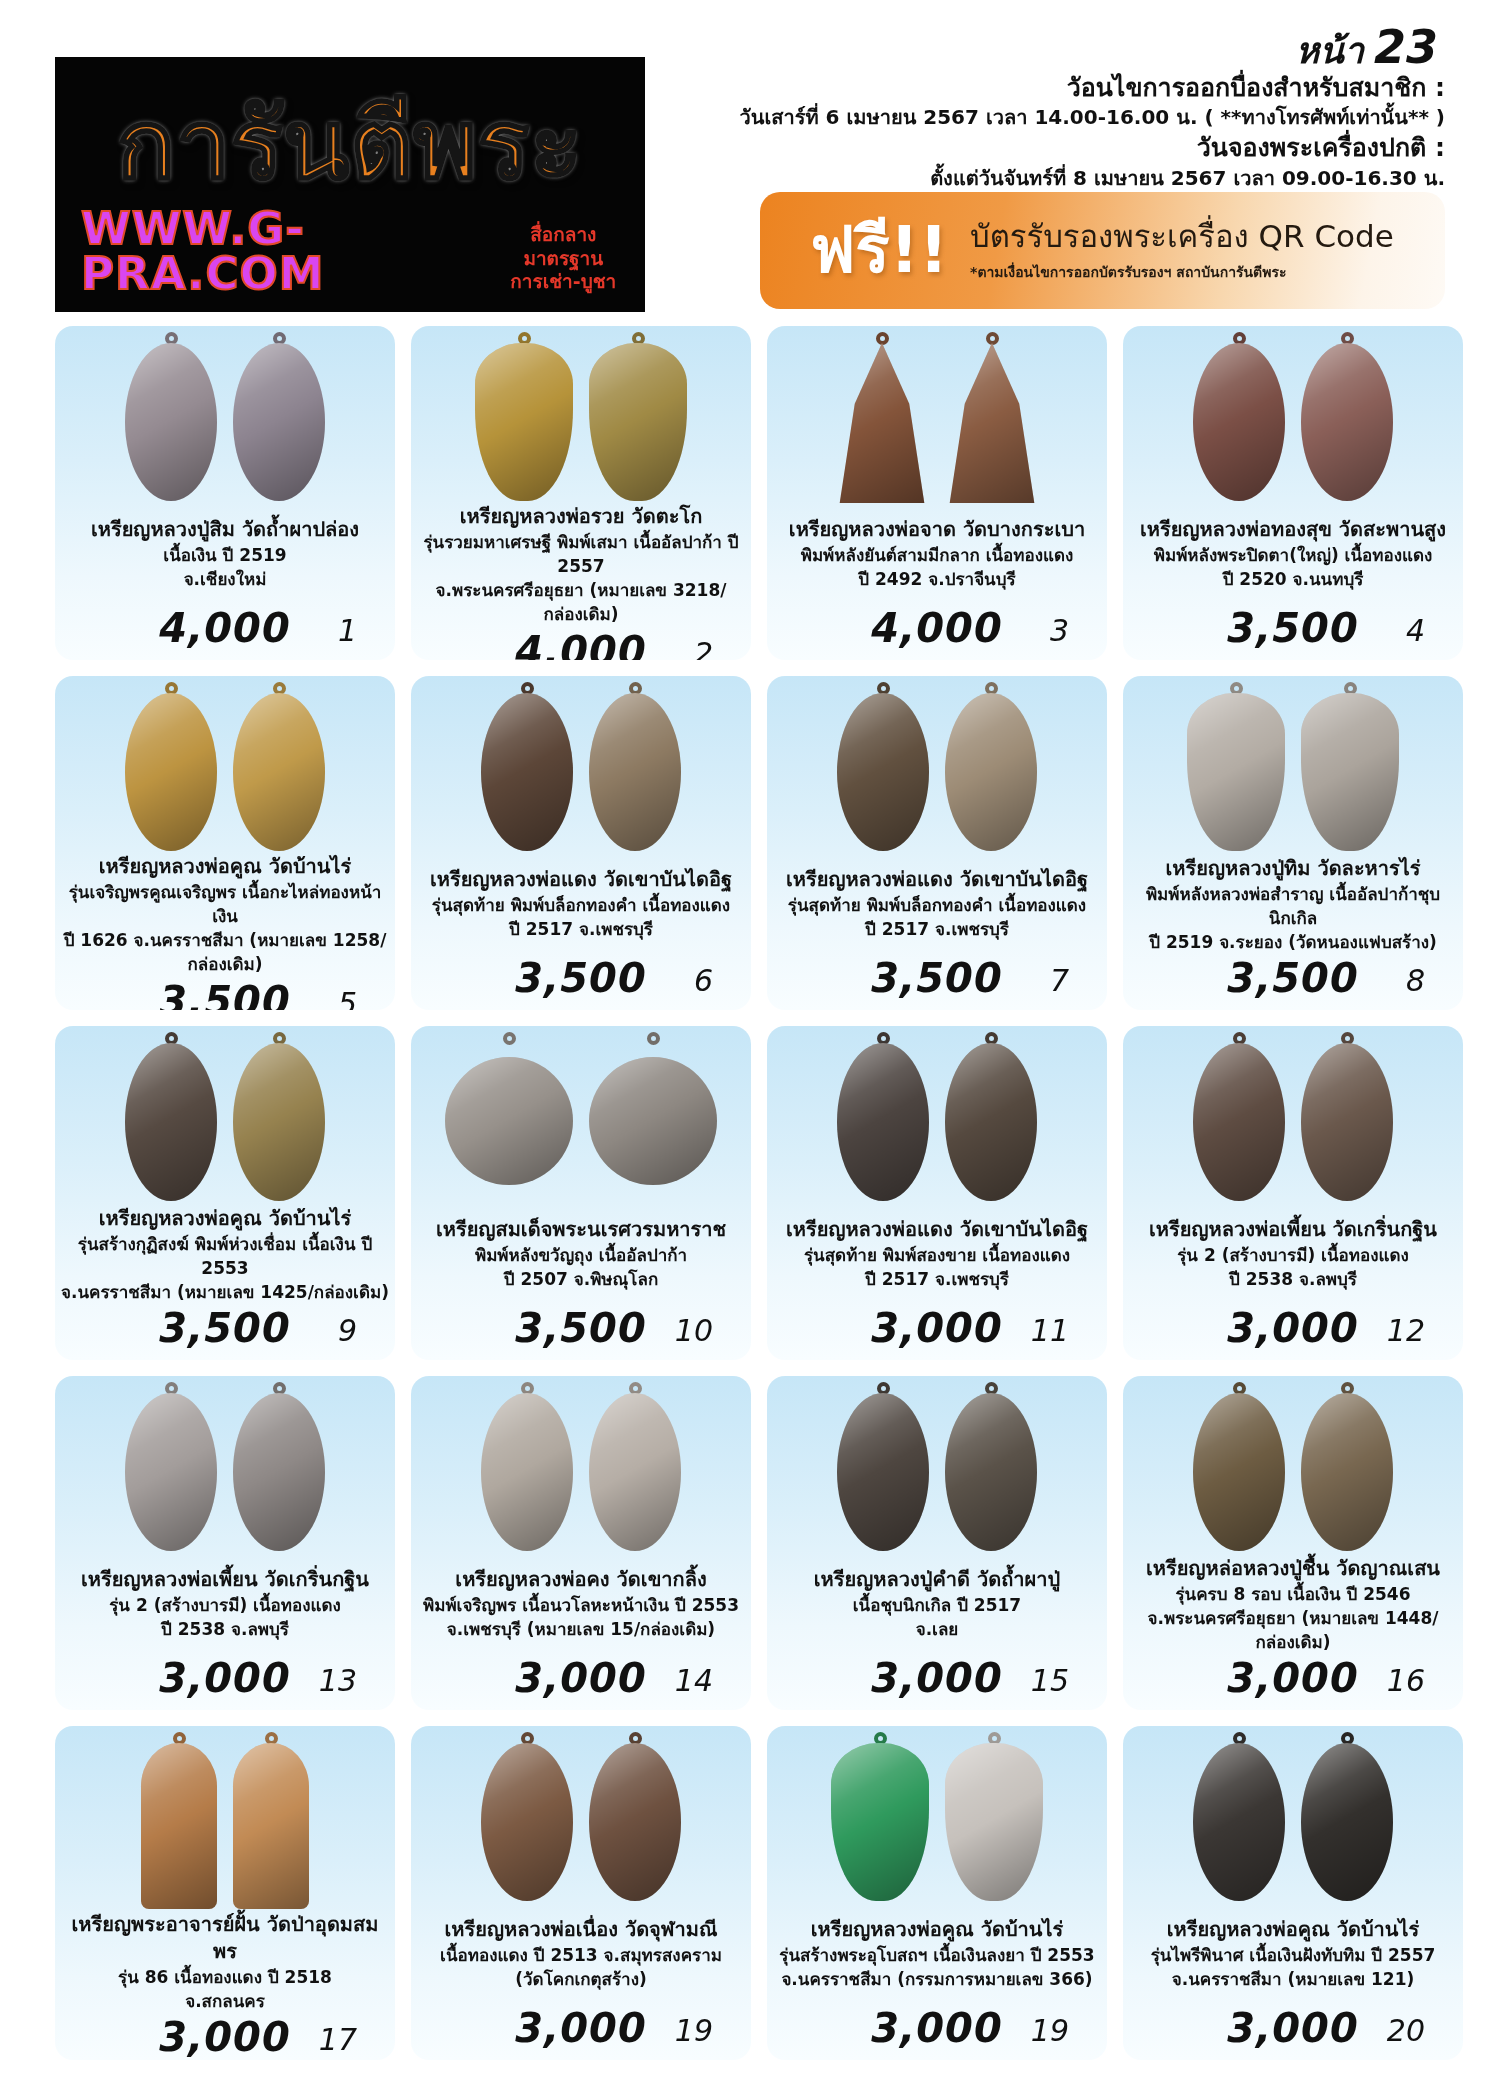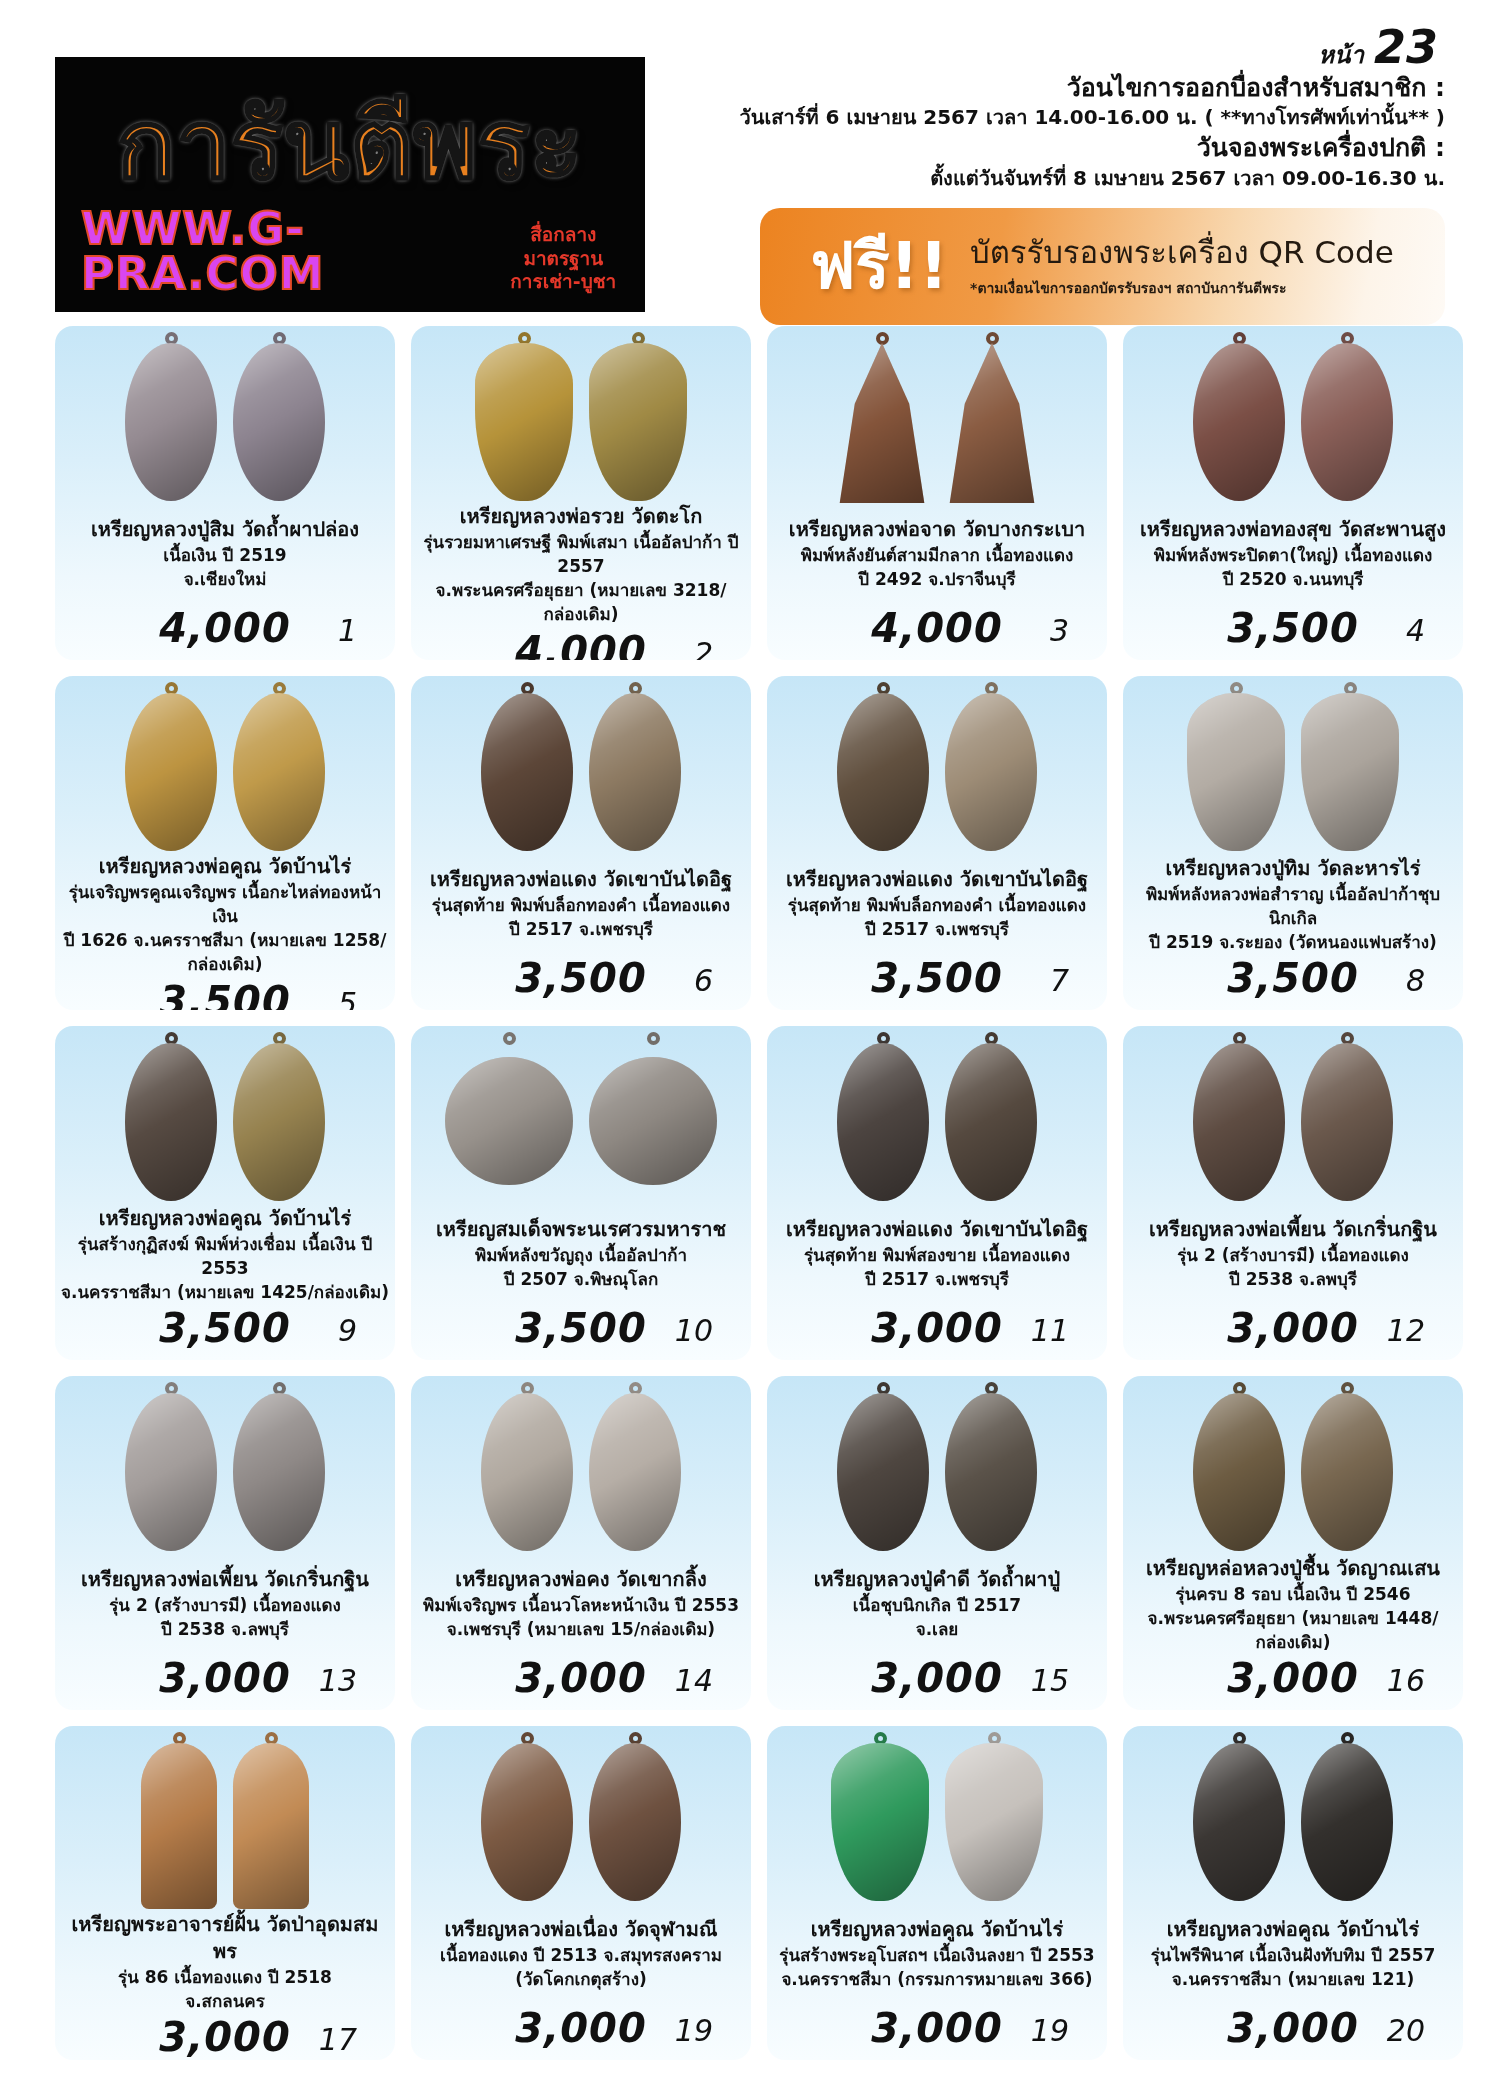--- a/index.html
+++ b/index.html
@@ -2,41 +2,41 @@
 <html><head>
 <meta charset="utf-8">
 <style>
   * { margin:0; padding:0; box-sizing:border-box; }
   html,body { background:#fff; }
   body { font-family:"DejaVu Sans","Liberation Sans",sans-serif; color:#111; }
   .page { position:relative; width:1496px; height:2094px; background:#ffffff; overflow:hidden; }
 
   
   .page-num { position:absolute; top:20px; right:58px; font-style:italic; white-space:nowrap; }
-  .page-num .lbl { font-size:24px; font-weight:700; }
+  .page-num .lbl { font-size:36px; font-weight:700; }
   .page-num .num { font-size:46px; font-weight:700; margin-left:10px; }
 
   .logo-box { position:absolute; left:55px; top:57px; width:590px; height:255px;
               background:#050505; display:flex; flex-direction:column; }
   .logo-title { flex:1; display:flex; align-items:center; justify-content:center;
                 font-size:96px; font-weight:800; letter-spacing:1px; color:#e8801f;
                 -webkit-text-stroke:2.5px #151515;
                 text-shadow:0 0 2px #fff, 0 0 5px rgba(255,255,255,.7), 3px 4px 6px rgba(0,0,0,.8);
                 line-height:1; padding-top:26px; }
   .logo-bottom { display:flex; align-items:flex-end; padding:0 14px 16px 26px; }
   .logo-url { font-size:45px; font-weight:800; color:#d946ef; letter-spacing:1px;
               -webkit-text-stroke:2px #e14a28; line-height:1; }
   .logo-tagline { margin-left:auto; text-align:center; color:#e5382a; font-weight:700;
                   font-size:19px; line-height:1.25; padding-bottom:2px; }
 
   .booking { position:absolute; top:72px; right:51px; text-align:right; }
   .booking .b-label { font-size:25px; font-weight:800; line-height:1.25; }
   .booking .b-detail { font-size:20px; font-weight:600; line-height:1.45; }
 
-  .promo { position:absolute; left:760px; top:208px; width:685px; height:117px; border-radius:20px;
+  .promo { position:absolute; left:760px; top:192px; width:685px; height:117px; border-radius:20px;
            background:linear-gradient(100deg, #ec8320 0%, #f09a45 35%, #f8d7ae 68%, #fdf4e9 88%, #fefaf5 100%);
            display:flex; align-items:center; padding:0 26px 0 50px; }
   .promo-free { font-size:64px; font-weight:800; color:#ffffff; line-height:.9;
                 text-shadow:2px 3px 4px rgba(120,60,0,.35); margin-right:22px; white-space:nowrap; }
   .promo-texts { display:flex; flex-direction:column; justify-content:center; }
   .promo-title { font-size:31px; font-weight:500; color:#241a10; line-height:1.2; }
   .promo-sub { font-size:14px; font-weight:800; color:#241a10; margin-top:6px; }
 
   
   .grid { position:absolute; left:55px; top:326px; width:1390px;

